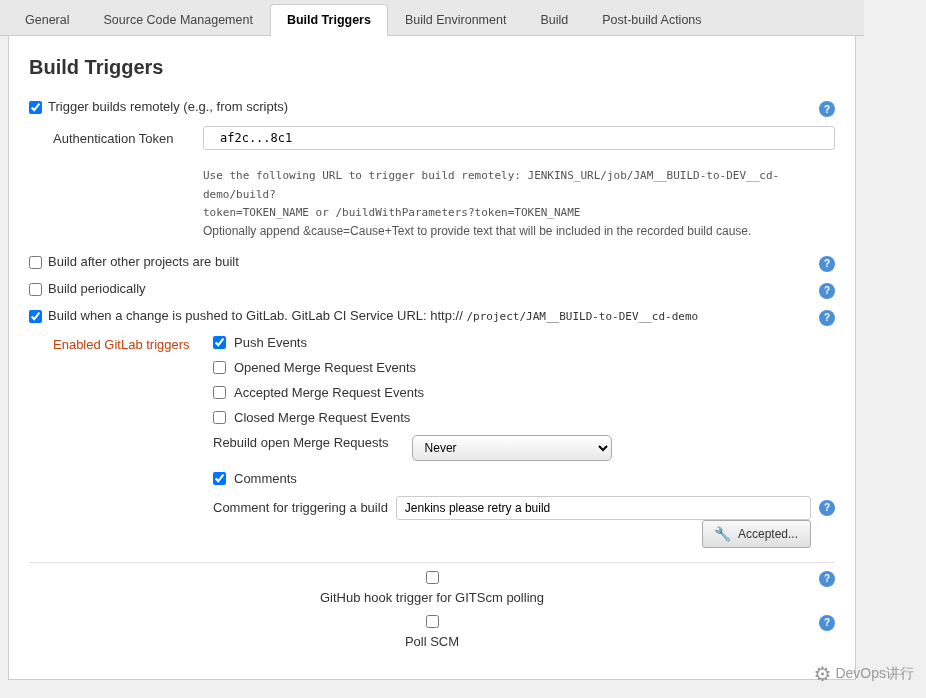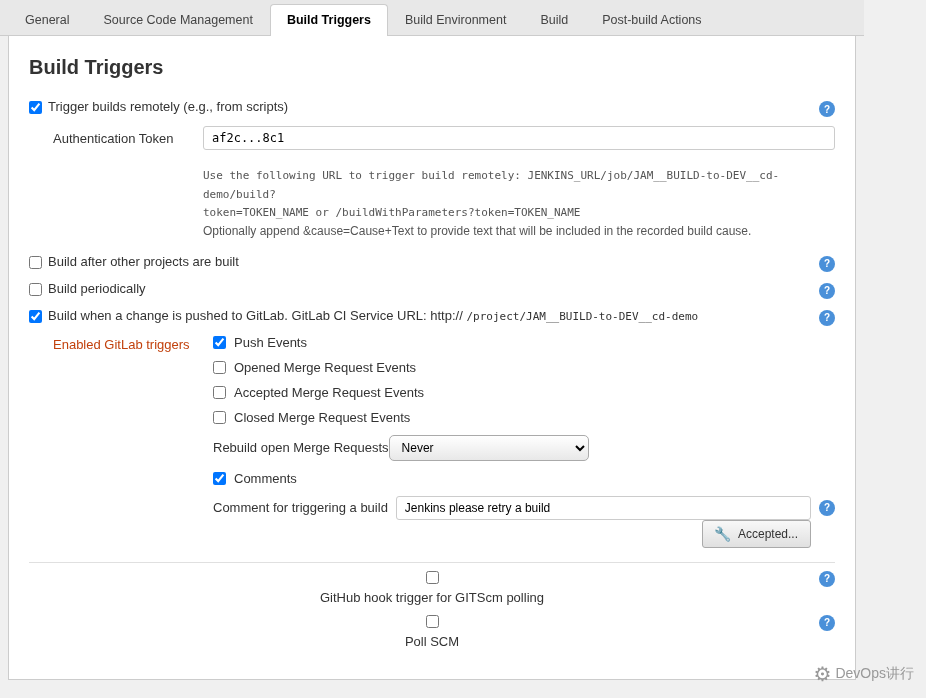--- a/index.html
+++ b/index.html
@@ -102,21 +102,21 @@
       margin-bottom: 16px;
     }
     .auth-label {
       width: 140px;
       flex-shrink: 0;
       font-size: 13px;
       color: #333;
     }
     .auth-input {
       flex: 1;
-      padding: 4px 8px;
+      padding: 4px 16px;
       border: 1px solid #ccc;
       border-radius: 3px;
       font-size: 12px;
       font-family: monospace;
       background: #fff;
     }
     .auth-help-text {
       margin-left: 150px;
       font-size: 12px;
       color: #555;
@@ -155,22 +155,21 @@
     .trigger-item label {
       font-size: 13px;
       color: #333;
     }
     .trigger-item input[type="checkbox"] {
       flex-shrink: 0;
     }
     
     .trigger-select-row {
       display: flex;
-      align-items: center;
-      gap: 0;
+      gap: 23px;
       margin-bottom: 10px;
     }
     .trigger-select-row label {
       font-size: 13px;
       color: #333;
       width: auto;
     }
     .trigger-select-row select {
       padding: 4px 8px;
       border: 1px solid #aaa;

